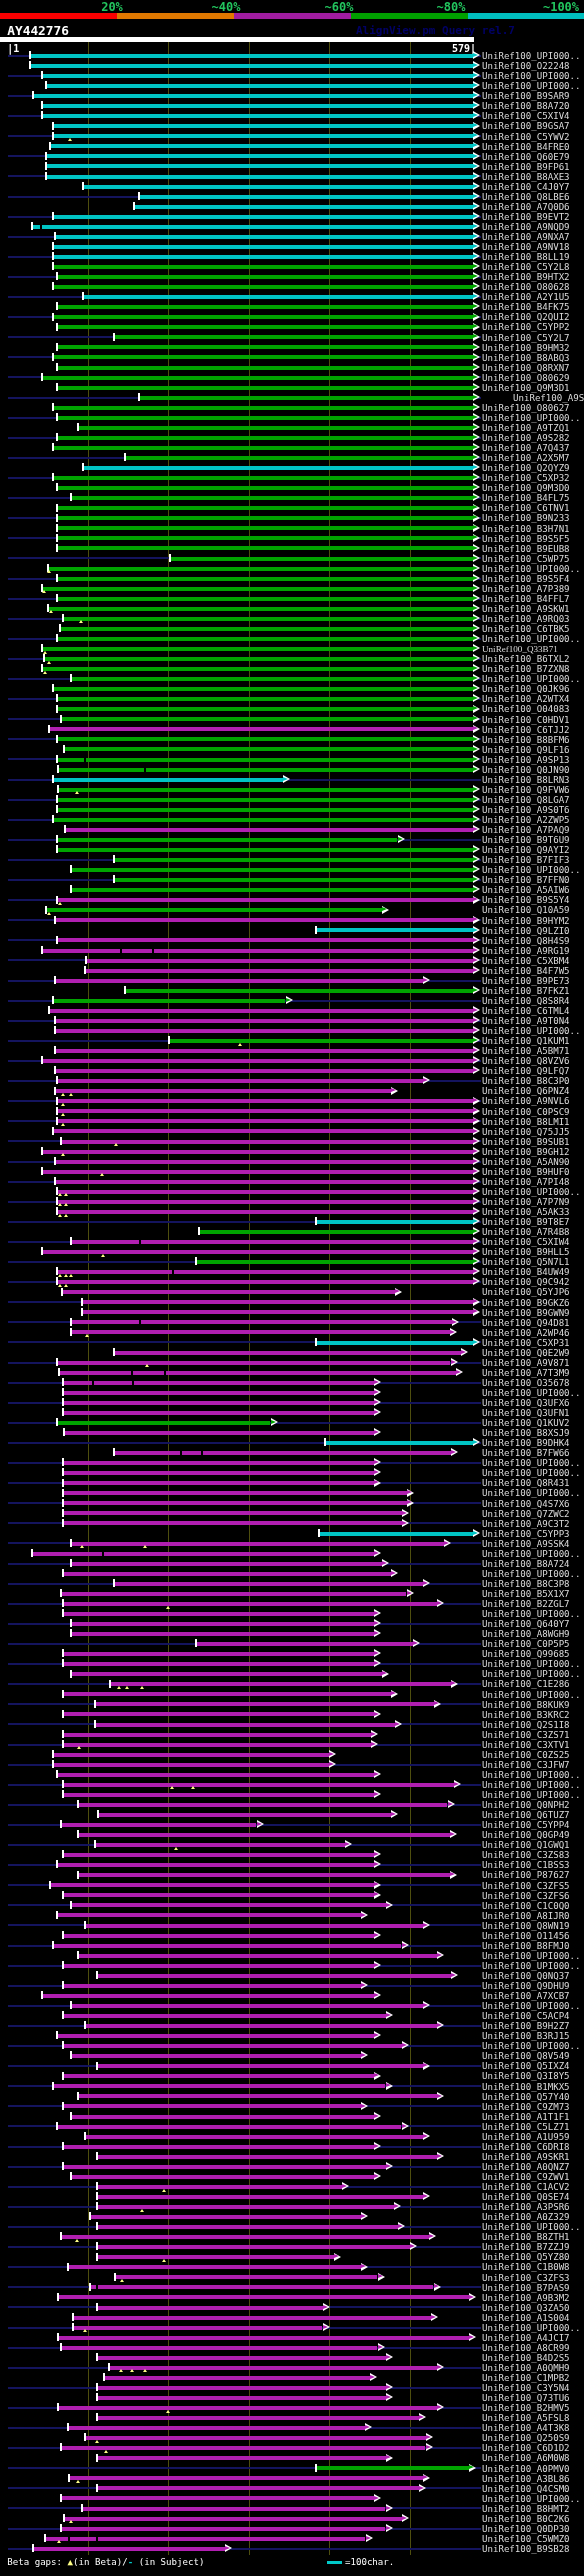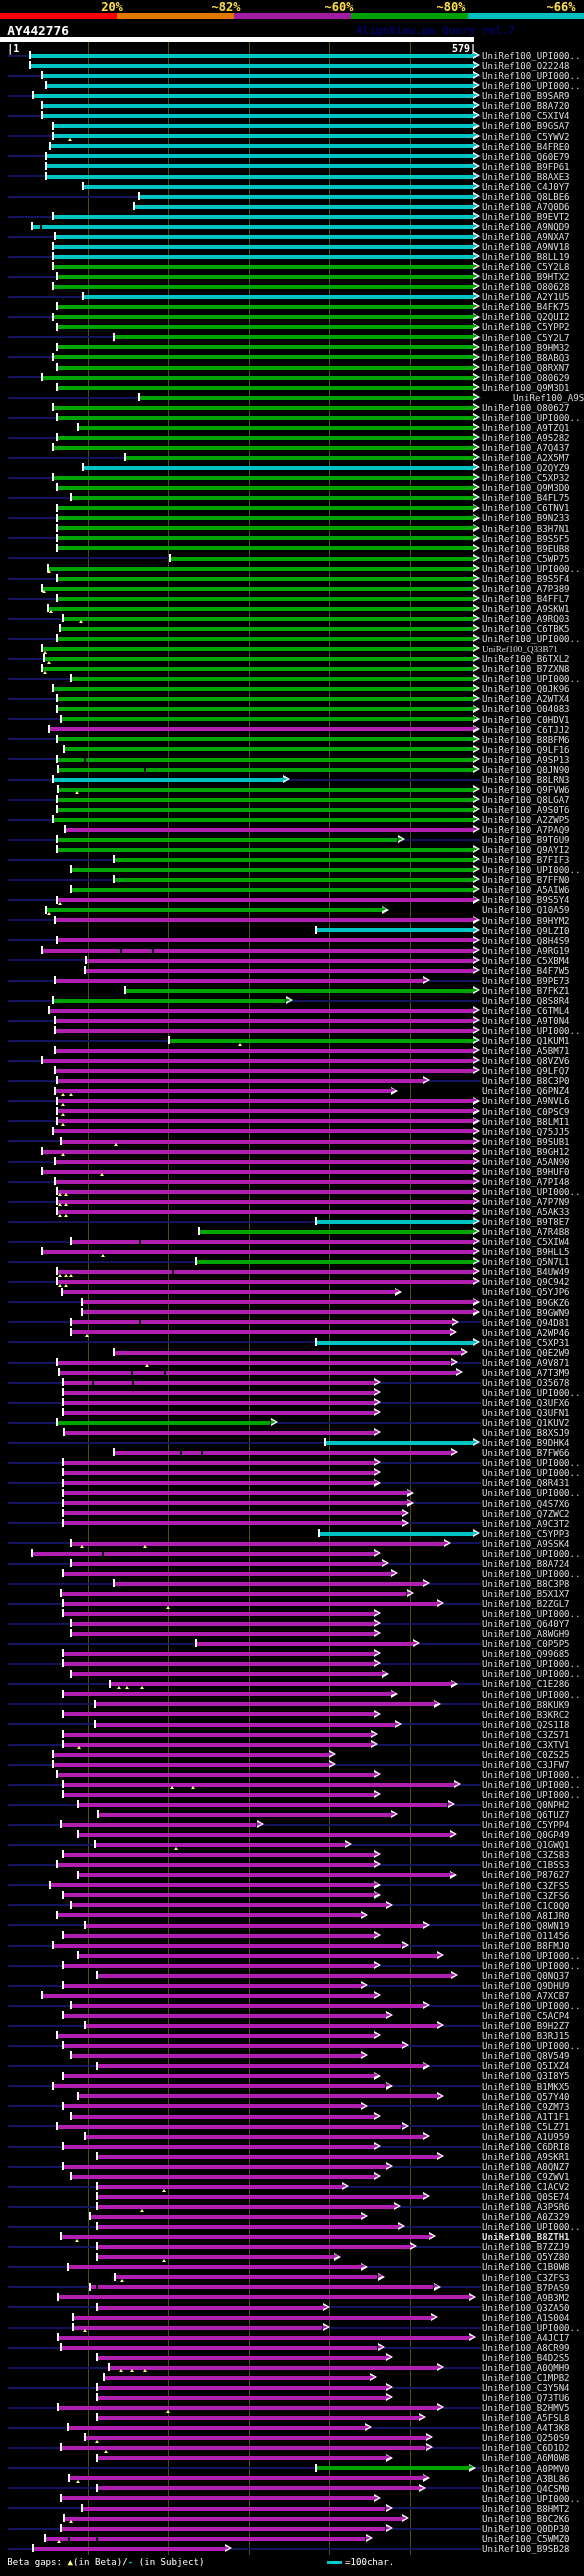--- a/index.html
+++ b/index.html
@@ -1,19 +1,19 @@
 <!DOCTYPE html>
 <html style="font-size:14.6px"><head>
 <meta charset="utf-8">
 <style>
   html,body{margin:0;padding:0;background:#000;}
   #stage{position:relative;width:585px;height:2576px;background:#000;overflow:hidden;
          font-family:"DejaVu Sans Mono","Liberation Mono",monospace;}
   .abs{position:absolute;}
-  .pct-label{top:0;height:12px;color:#fde047;font-size:12px;font-weight:bold;transform:translateX(-50%);white-space:nowrap;}
+  .pct-label{top:0;height:12px;color:#22c55e;font-size:12px;font-weight:bold;transform:translateX(-50%);white-space:nowrap;}
   .scale-seg{top:12.8px;height:6.4px;}
   #query-name{left:7.3px;top:23px;color:#fff;font-size:12.8px;font-weight:bold;}
   #watermark{top:24px;left:356px;width:119px;color:#000065;font-size:11px;font-weight:bold;white-space:nowrap;}
   #ruler-bar{left:0;top:37px;width:474px;height:4.6px;background:#fff;}
   #ruler-start{left:7.3px;top:43px;color:#fff;font-size:10px;font-weight:bold;}
   #ruler-end{left:366px;top:43px;width:110px;text-align:right;color:#fff;font-size:10px;font-weight:bold;}
   .gridline{top:42px;height:2513px;width:0.9px;background:#4e4e0e;}
   .row-guide{height:1.8px;background:#14145e;}
   .bar{height:3.7px;}
   .tick{width:1.8px;height:8.2px;background:#fff;}
@@ -28,24 +28,24 @@
   #scalebar{left:327px;top:2561px;width:14.6px;height:2.7px;background:#00c8c8;}
   #legend-scale-text{left:345px;top:2557px;color:#fff;font-size:9.1px;}
 </style>
 </head>
 <body>
 
 <div id="stage">
 
   <div id="scale-header">
     <span class="abs pct-label" style="left: 112px;">20%</span>
-    <span class="abs pct-label" style="left: 226px;">~82%</span>
+    <span class="abs pct-label" style="left: 226px;">~40%</span>
     <span class="abs pct-label" style="left: 339px;">~60%</span>
     <span class="abs pct-label" style="left: 451px;">~80%</span>
-    <span class="abs pct-label" style="left: 561px;">~66%</span>
+    <span class="abs pct-label" style="left: 561px;">~100%</span>
     <div id="scale-bar">
         <div class="abs scale-seg" style="left: 0px; width: 117px; background: rgb(250, 0, 0);"></div>
         <div class="abs scale-seg" style="left: 117px; width: 117px; background: rgb(224, 120, 0);"></div>
         <div class="abs scale-seg" style="left: 234px; width: 117px; background: rgb(160, 28, 160);"></div>
         <div class="abs scale-seg" style="left: 351px; width: 117px; background: rgb(0, 160, 0);"></div>
         <div class="abs scale-seg" style="left: 468px; width: 117px; background: rgb(0, 190, 190);"></div>
       </div>
   </div>
 
   <div class="abs" id="query-name">AY442776</div>
@@ -1748,21 +1748,21 @@
         <div class="abs arr-o" style="left: 398px; top: 2222px;"></div>
         <div class="abs arr-i" style="left: 398px; top: 2224px; border-left-color: rgb(176, 31, 176);"></div>
         <div class="abs hit-label" style="left: 482px; top: 2223px;">UniRef100_UPI000..</div>
       </div>
       <div>
         <div class="abs bar" style="left: 60px; width: 369px; top: 2235px; background: rgb(176, 31, 176);"></div>
         <div class="abs tick" style="left: 60px; top: 2232px;"></div>
         <div class="abs arr-o" style="left: 429px; top: 2232px;"></div>
         <div class="abs arr-i" style="left: 429px; top: 2234px; border-left-color: rgb(176, 31, 176);"></div>
         <div class="abs gap-tri" style="left: 75px; top: 2239px;"></div>
-        <div class="abs hit-label" style="left: 482px; top: 2233px; font-weight: bold;">UniRef100_B8ZTH1</div>
+        <div class="abs hit-label" style="left: 482px; top: 2233px;">UniRef100_B8ZTH1</div>
       </div>
       <div>
         <div class="abs row-guide" style="left: 8.2px; width: 473px; top: 2246px;"></div>
         <div class="abs bar" style="left: 97px; width: 313px; top: 2245px; background: rgb(176, 31, 176);"></div>
         <div class="abs tick" style="left: 96px; top: 2242px;"></div>
         <div class="abs arr-o" style="left: 410px; top: 2242px;"></div>
         <div class="abs arr-i" style="left: 410px; top: 2244px; border-left-color: rgb(176, 31, 176);"></div>
         <div class="abs hit-label" style="left: 482px; top: 2243px;">UniRef100_B7ZZJ9</div>
       </div>
       <div>

